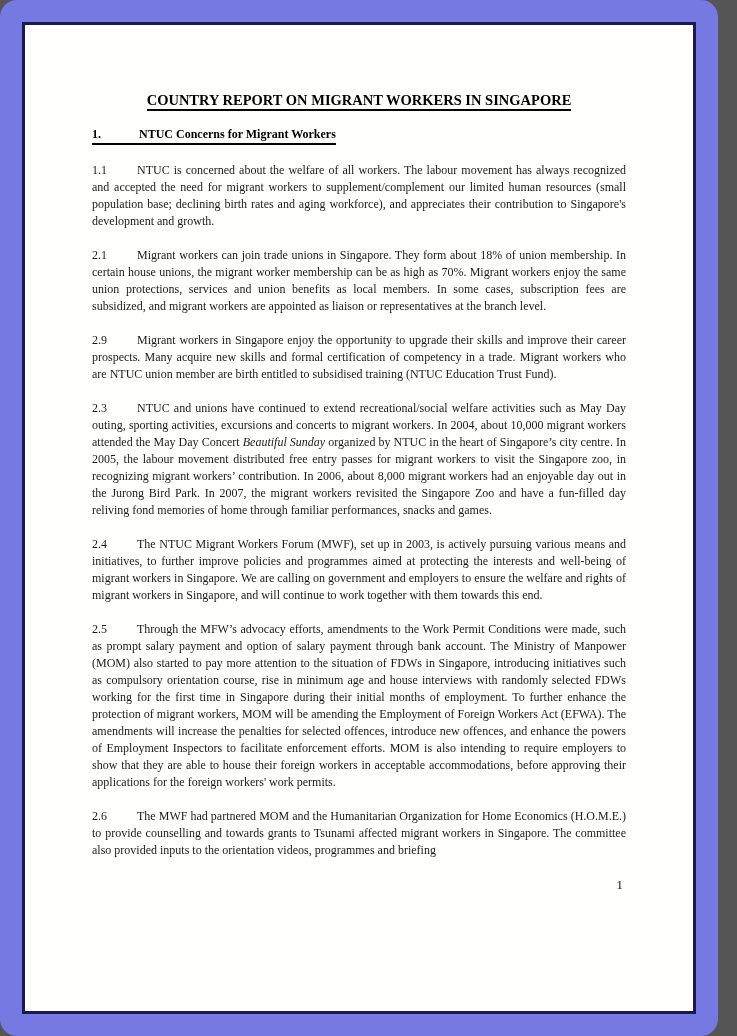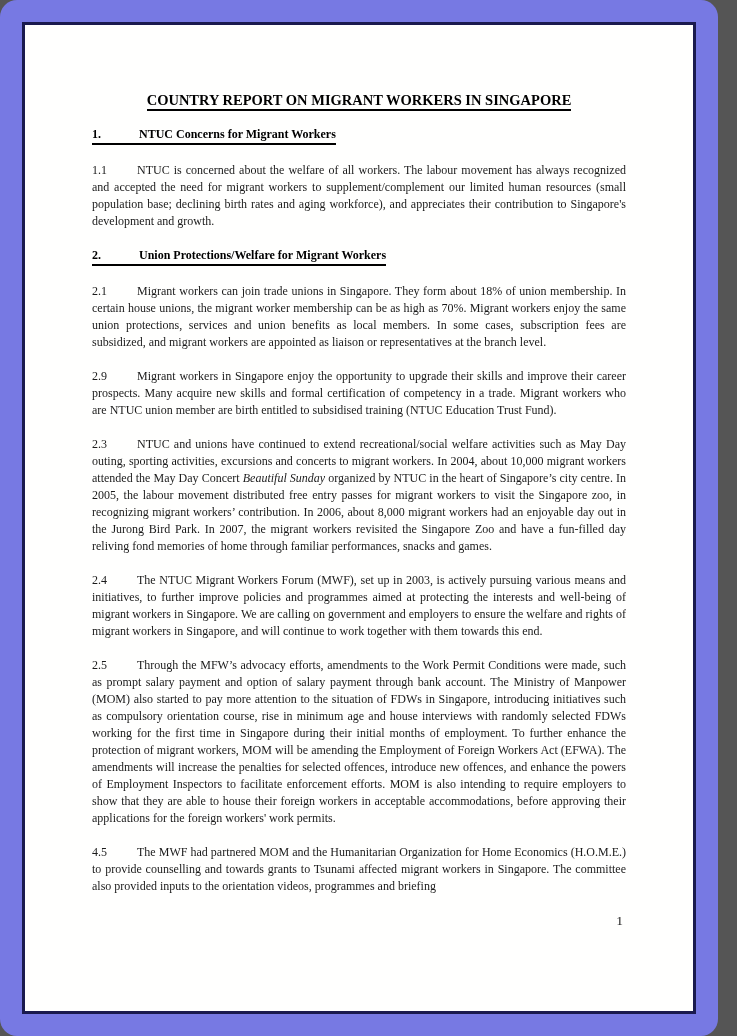--- a/index.html
+++ b/index.html
@@ -69,27 +69,23 @@
     <h1 class="title"><span class="u">COUNTRY REPORT ON MIGRANT WORKERS IN SINGAPORE</span></h1>
     <main id="sections-root">
         <section>
           <h2 class="sec-heading">
             <span class="sec-num">1.</span>
             <span>NTUC Concerns for Migrant Workers</span>
           </h2>
           <p class="para"><span class="par-num">1.1</span><span>NTUC is concerned about the welfare of all workers. The labour movement has always recognized and accepted the need for migrant workers to supplement/complement our limited human resources (small population base; declining birth rates and aging workforce), and appreciates their contribution to Singapore's development and growth.</span></p>
         </section>
         <section>
-          <h2 class="sec-heading">
-            <span class="sec-num">2.</span>
-            <span>Union Protections/Welfare for Migrant Workers</span>
-          </h2>
           <p class="para"><span class="par-num">2.1</span><span>Migrant workers can join trade unions in Singapore. They form about 18% of union membership. In certain house unions, the migrant worker membership can be as high as 70%. Migrant workers enjoy the same union protections, services and union benefits as local members. In some cases, subscription fees are subsidized, and migrant workers are appointed as liaison or representatives at the branch level.</span></p>
           <p class="para"><span class="par-num">2.9</span><span>Migrant workers in Singapore enjoy the opportunity to upgrade their skills and improve their career prospects. Many acquire new skills and formal certification of competency in a trade. Migrant workers who are NTUC union member are birth entitled to subsidised training (NTUC Education Trust Fund).</span></p>
           <p class="para"><span class="par-num">2.3</span><span>NTUC and unions have continued to extend recreational/social welfare activities such as May Day outing, sporting activities, excursions and concerts to migrant workers. In 2004, about 10,000 migrant workers attended the May Day Concert </span><span class="em">Beautiful Sunday</span><span> organized by NTUC in the heart of Singapore’s city centre. In 2005, the labour movement distributed free entry passes for migrant workers to visit the Singapore zoo, in recognizing migrant workers’ contribution. In 2006, about 8,000 migrant workers had an enjoyable day out in the Jurong Bird Park. In 2007, the migrant workers revisited the Singapore Zoo and have a fun-filled day reliving fond memories of home through familiar performances, snacks and games.</span></p>
           <p class="para"><span class="par-num">2.4</span><span>The NTUC Migrant Workers Forum (MWF), set up in 2003, is actively pursuing various means and initiatives, to further improve policies and programmes aimed at protecting the interests and well-being of migrant workers in Singapore. We are calling on government and employers to ensure the welfare and rights of migrant workers in Singapore, and will continue to work together with them towards this end.</span></p>
           <p class="para"><span class="par-num">2.5</span><span>Through the MFW’s advocacy efforts, amendments to the Work Permit Conditions were made, such as prompt salary payment and option of salary payment through bank account. The Ministry of Manpower (MOM) also started to pay more attention to the situation of FDWs in Singapore, introducing initiatives such as compulsory orientation course, rise in minimum age and house interviews with randomly selected FDWs working for the first time in Singapore during their initial months of employment. To further enhance the protection of migrant workers, MOM will be amending the Employment of Foreign Workers Act (EFWA). The amendments will increase the penalties for selected offences, introduce new offences, and enhance the powers of Employment Inspectors to facilitate enforcement efforts. MOM is also intending to require employers to show that they are able to house their foreign workers in acceptable accommodations, before approving their applications for the foreign workers' work permits.</span></p>
-          <p class="para"><span class="par-num">4.5</span><span>The MWF had partnered MOM and the Humanitarian Organization for Home Economics (H.O.M.E.) to provide counselling and towards grants to Tsunami affected migrant workers in Singapore. The committee also provided inputs to the orientation videos, programmes and briefing</span></p>
+          <p class="para"><span class="par-num">2.6</span><span>The MWF had partnered MOM and the Humanitarian Organization for Home Economics (H.O.M.E.) to provide counselling and towards grants to Tsunami affected migrant workers in Singapore. The committee also provided inputs to the orientation videos, programmes and briefing</span></p>
         </section>
       </main>
     <div class="pageno">1</div>
   </div>
 </div>
 
 </body></html>

